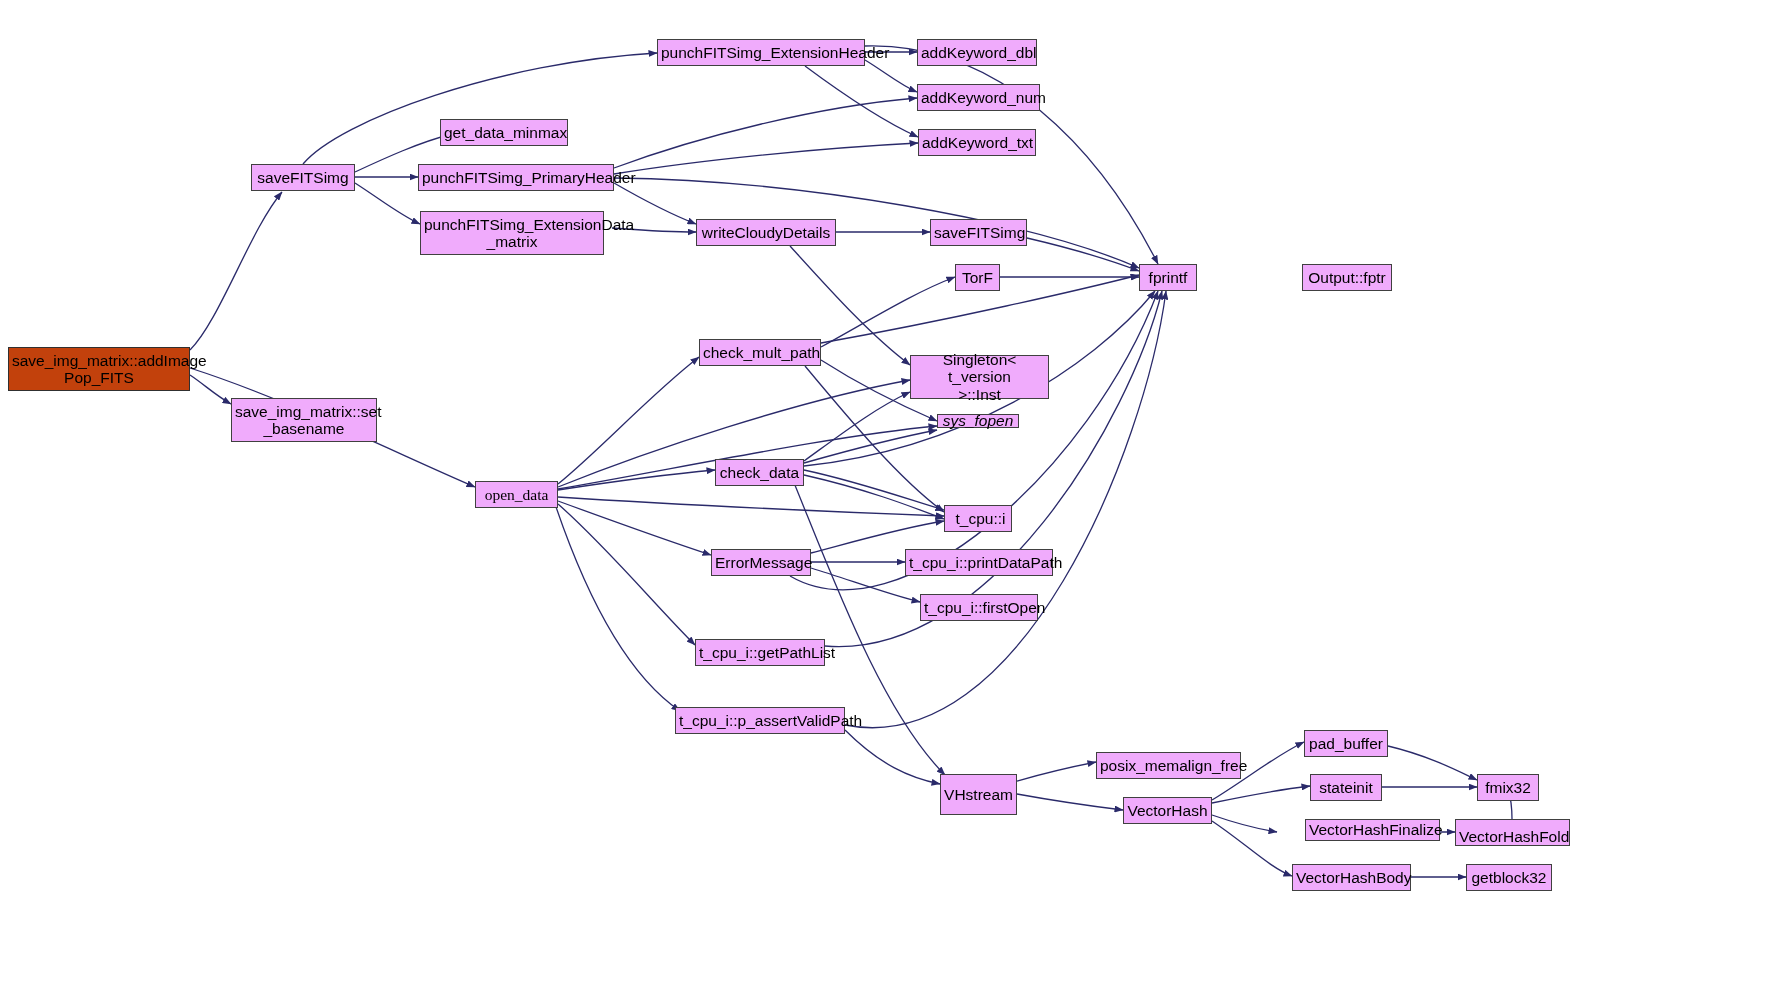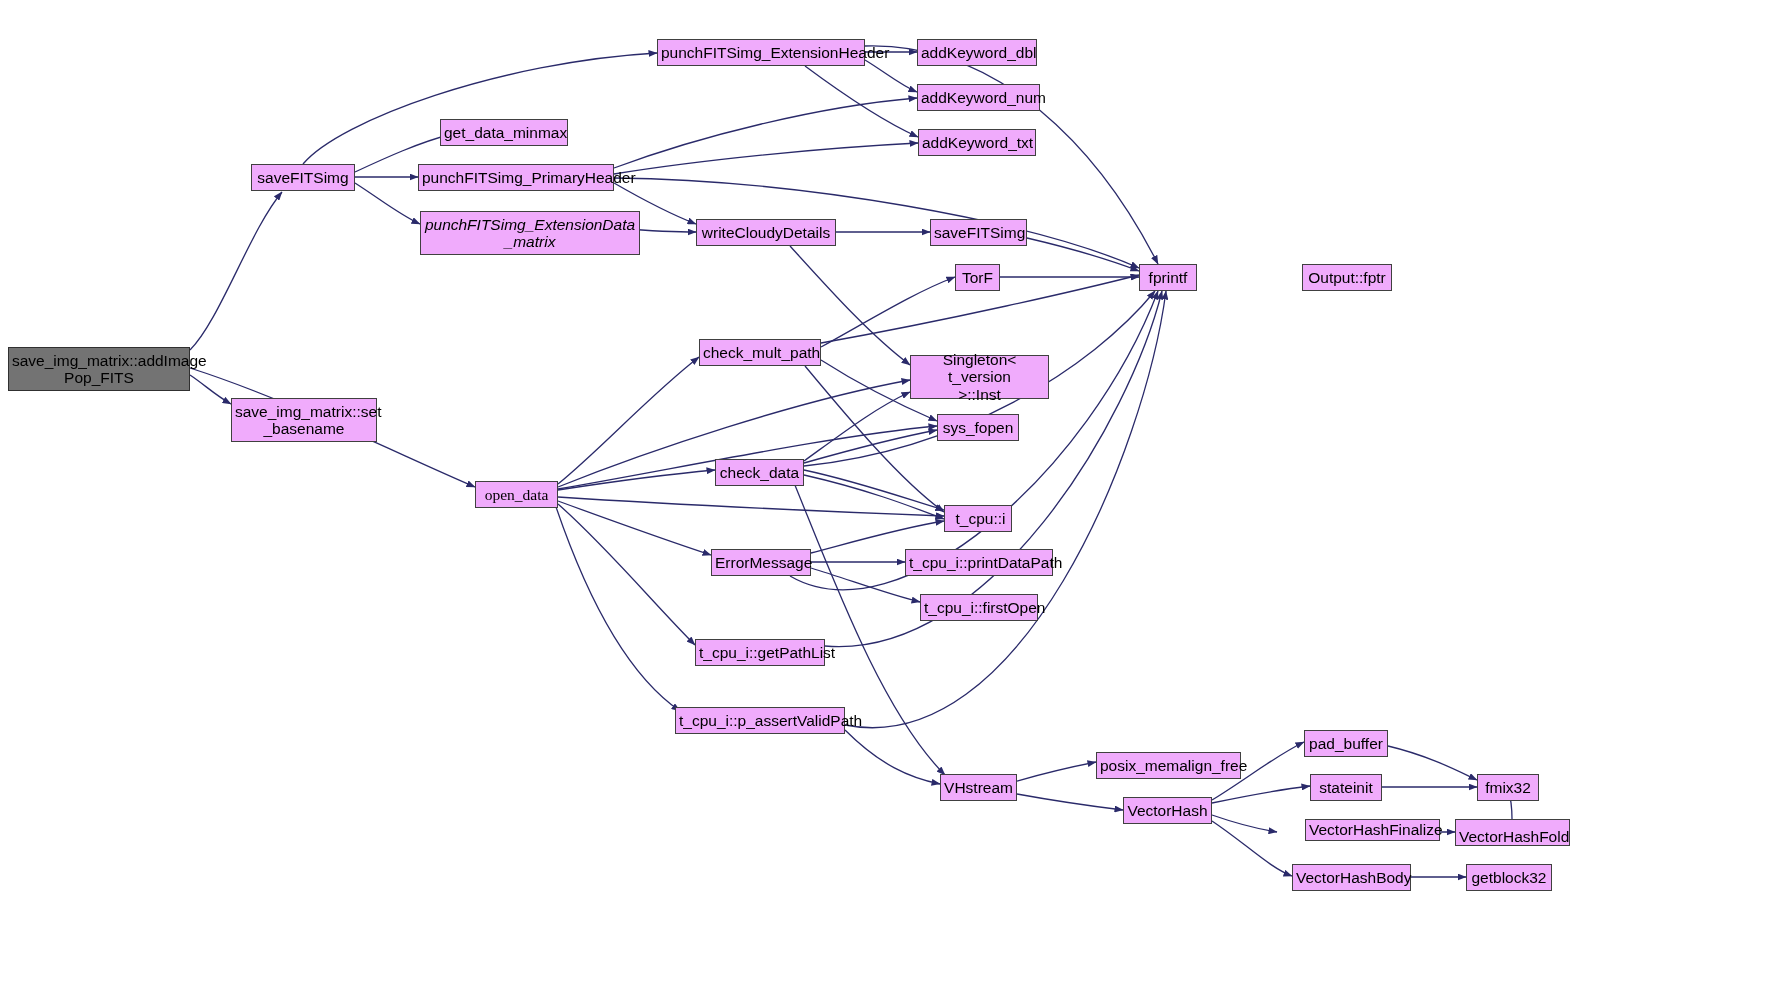--- a/index.html
+++ b/index.html
@@ -33,21 +33,21 @@
     line-height: 1.12;
     display: flex;
     align-items: center;
     justify-content: center;
     text-align: center;
     white-space: pre-line;
     padding: 0 3px;
     z-index: 5;
   }
   .node.root {
-    background: #737373;
+    background: #c2410c;
     border: 1px solid #303030;
   }
   .node-label {
     display: block;
     width: 100%;
     white-space: pre-line;
   }
 </style>
 </head>
 <body>
@@ -118,44 +118,44 @@
         <path d="M 1512,819 C 1512,805 1510,795 1508,788" marker-end="url(#arrow)"></path>
       </g>
   </svg>
 <div class="node root" style="left: 8px; top: 347px; width: 182px; height: 44px;"><span class="node-label">save_img_matrix::addImage
 Pop_FITS</span></div>
     <div class="node" style="left: 231px; top: 398px; width: 146px; height: 44px;"><span class="node-label">save_img_matrix::set
 _basename</span></div>
     <div class="node" style="left: 251px; top: 164px; width: 104px; height: 27px;"><span class="node-label">saveFITSimg</span></div>
     <div class="node" style="left: 440px; top: 119px; width: 128px; height: 27px;"><span class="node-label">get_data_minmax</span></div>
     <div class="node" style="left: 418px; top: 164px; width: 196px; height: 27px;"><span class="node-label">punchFITSimg_PrimaryHeader</span></div>
-    <div class="node" style="left: 420px; top: 211px; width: 220px; height: 44px; font-style: italic;"><span class="node-label">punchFITSimg_ExtensionData
+    <div class="node" style="left: 420px; top: 211px; width: 184px; height: 44px;"><span class="node-label">punchFITSimg_ExtensionData
 _matrix</span></div>
     <div class="node" style="left: 657px; top: 39px; width: 208px; height: 27px;"><span class="node-label">punchFITSimg_ExtensionHeader</span></div>
     <div class="node" style="left: 917px; top: 39px; width: 120px; height: 27px;"><span class="node-label">addKeyword_dbl</span></div>
     <div class="node" style="left: 917px; top: 84px; width: 123px; height: 27px;"><span class="node-label">addKeyword_num</span></div>
     <div class="node" style="left: 918px; top: 129px; width: 118px; height: 27px;"><span class="node-label">addKeyword_txt</span></div>
     <div class="node" style="left: 696px; top: 219px; width: 140px; height: 27px;"><span class="node-label">writeCloudyDetails</span></div>
     <div class="node" style="left: 930px; top: 219px; width: 97px; height: 27px;"><span class="node-label">saveFITSimg</span></div>
     <div class="node" style="left: 1139px; top: 264px; width: 58px; height: 27px;"><span class="node-label">fprintf</span></div>
     <div class="node" style="left: 1302px; top: 264px; width: 90px; height: 27px;"><span class="node-label">Output::fptr</span></div>
     <div class="node" style="left: 955px; top: 264px; width: 45px; height: 27px;"><span class="node-label">TorF</span></div>
     <div class="node" style="left: 699px; top: 339px; width: 122px; height: 27px;"><span class="node-label">check_mult_path</span></div>
     <div class="node" style="left: 910px; top: 355px; width: 139px; height: 44px;"><span class="node-label">Singleton&lt; t_version
 &gt;::Inst</span></div>
-    <div class="node" style="left: 937px; top: 414px; width: 82px; height: 27px;"><span class="node-label">sys_fopen</span></div>
+    <div class="node" style="left: 937px; top: 414px; width: 82px; height: 14px; font-style: italic;"><span class="node-label">sys_fopen</span></div>
     <div class="node" style="left: 715px; top: 459px; width: 89px; height: 27px;"><span class="node-label">check_data</span></div>
     <div class="node" style="left: 475px; top: 481px; width: 83px; height: 27px; font-family: Liberation Serif, serif;"><span class="node-label">open_data</span></div>
     <div class="node" style="left: 944px; top: 505px; width: 68px; height: 27px; padding-left: 8px;"><span class="node-label">t_cpu::i</span></div>
     <div class="node" style="left: 711px; top: 549px; width: 100px; height: 27px;"><span class="node-label">ErrorMessage</span></div>
     <div class="node" style="left: 905px; top: 549px; width: 148px; height: 27px;"><span class="node-label">t_cpu_i::printDataPath</span></div>
     <div class="node" style="left: 920px; top: 594px; width: 118px; height: 27px;"><span class="node-label">t_cpu_i::firstOpen</span></div>
     <div class="node" style="left: 695px; top: 639px; width: 130px; height: 27px;"><span class="node-label">t_cpu_i::getPathList</span></div>
     <div class="node" style="left: 675px; top: 707px; width: 170px; height: 27px;"><span class="node-label">t_cpu_i::p_assertValidPath</span></div>
-    <div class="node" style="left: 940px; top: 774px; width: 77px; height: 27px;"><span class="node-label">VHstream</span></div>
+    <div class="node" style="left: 940px; top: 774px; width: 77px; height: 41px;"><span class="node-label">VHstream</span></div>
     <div class="node" style="left: 1096px; top: 752px; width: 145px; height: 27px;"><span class="node-label">posix_memalign_free</span></div>
     <div class="node" style="left: 1123px; top: 797px; width: 89px; height: 27px;"><span class="node-label">VectorHash</span></div>
     <div class="node" style="left: 1304px; top: 730px; width: 84px; height: 27px;"><span class="node-label">pad_buffer</span></div>
     <div class="node" style="left: 1310px; top: 774px; width: 72px; height: 27px;"><span class="node-label">stateinit</span></div>
     <div class="node" style="left: 1277px; top: 819px; width: 135px; height: 22px; margin-left: 28px;"><span class="node-label">VectorHashFinalize</span></div>
     <div class="node" style="left: 1292px; top: 864px; width: 119px; height: 27px;"><span class="node-label">VectorHashBody</span></div>
     <div class="node" style="left: 1477px; top: 774px; width: 62px; height: 27px;"><span class="node-label">fmix32</span></div>
     <div class="node" style="left: 1455px; top: 819px; width: 115px; height: 27px; align-items: flex-end;"><span class="node-label">VectorHashFold</span></div>
     <div class="node" style="left: 1466px; top: 864px; width: 86px; height: 27px;"><span class="node-label">getblock32</span></div>
   </div>

